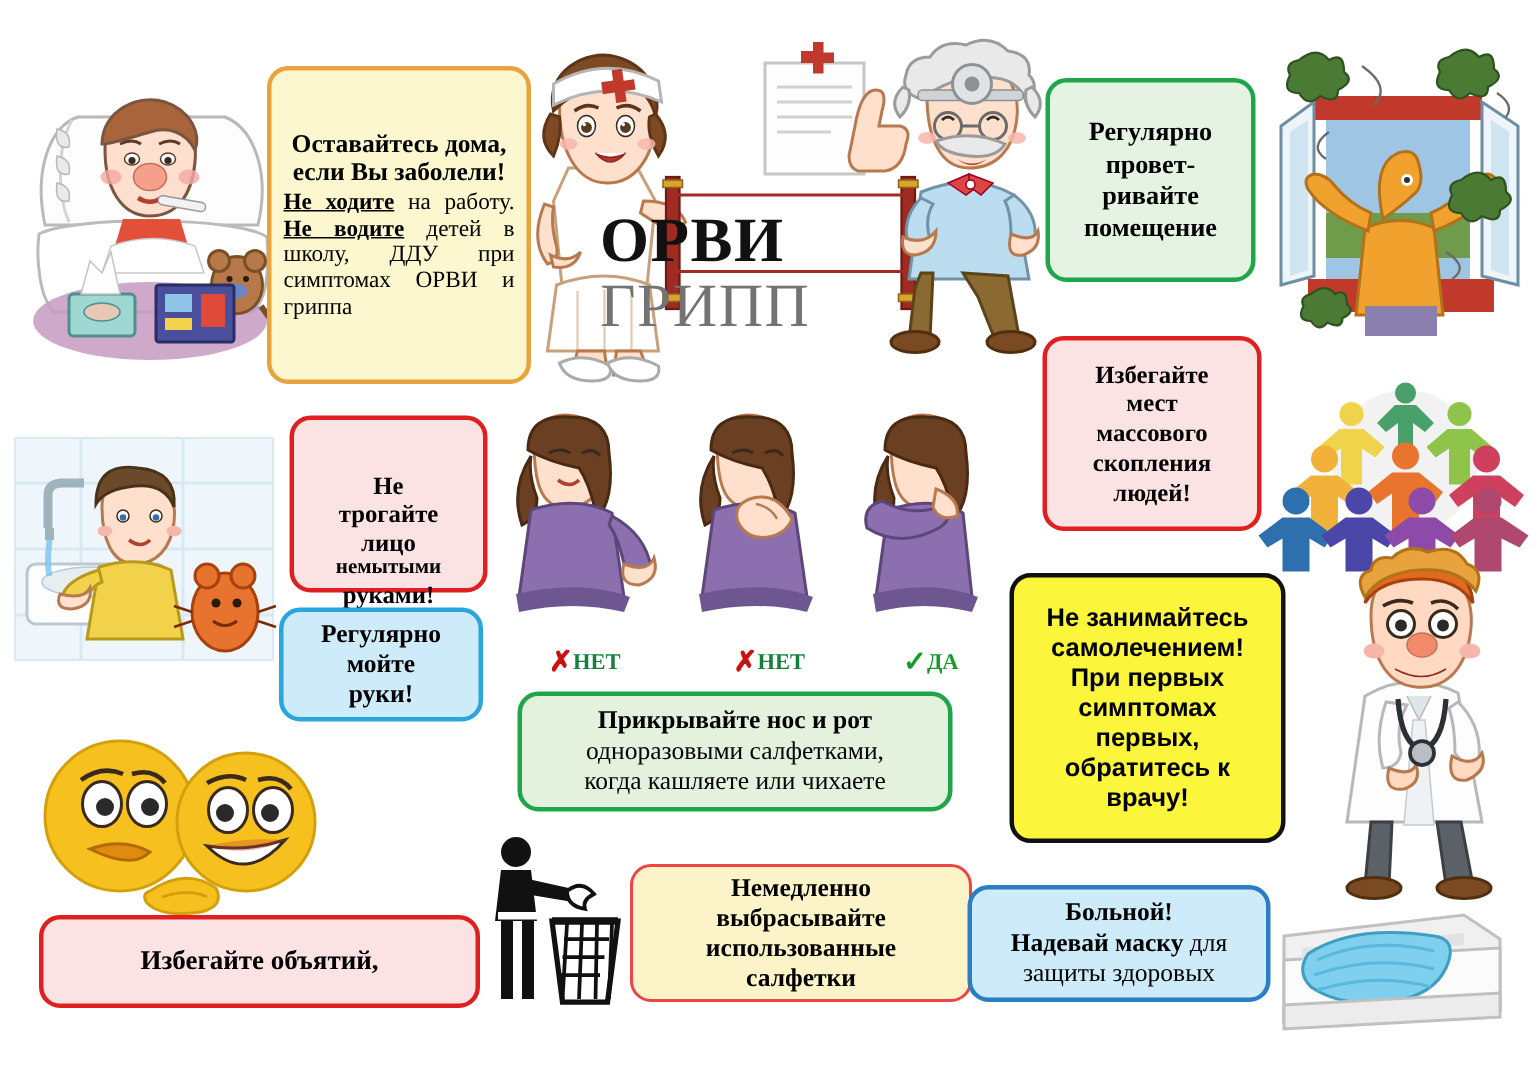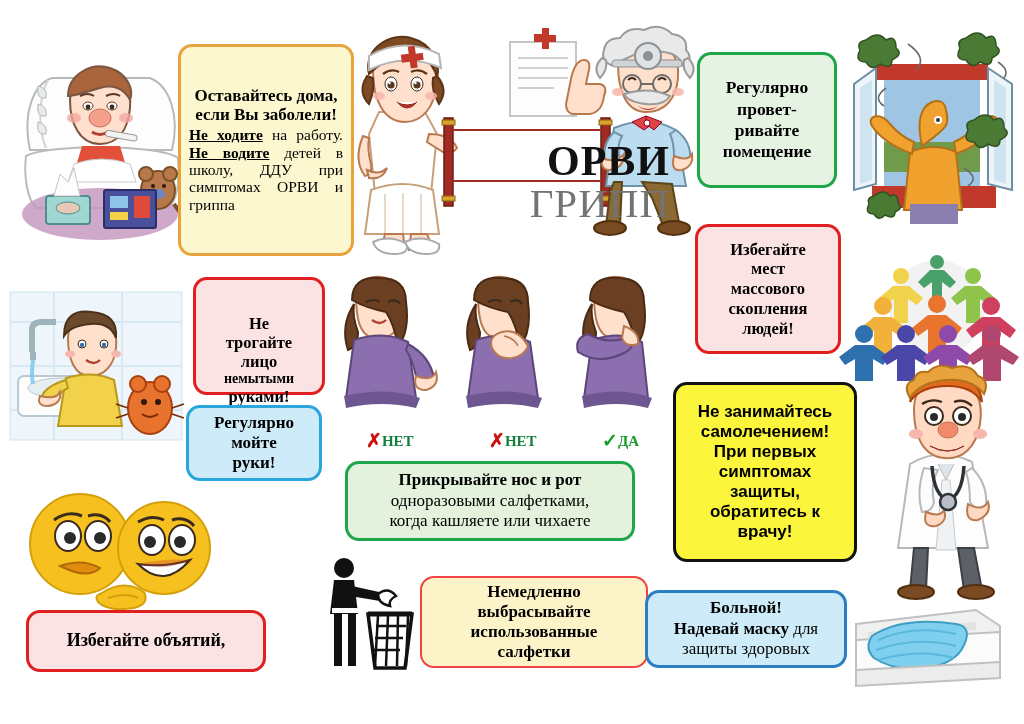--- a/index.html
+++ b/index.html
@@ -15,21 +15,21 @@
   .sans{font-family:"Liberation Sans",sans-serif;}
   .b{font-weight:bold;}
   .u{text-decoration:underline;}
   .just{text-align:justify;text-align-last:justify;}
 
   
   .art{position:absolute;z-index:10;}
   .art svg{display:block;overflow:visible;}
 
   
-  #title-wrap{position:absolute;left:400px;top:140px;width:270px;text-align:right;z-index:25;}
+  #title-wrap{position:absolute;left:400px;top:140px;width:270px;text-align:left;z-index:25;}
   #t-orvi{font-family:"Liberation Serif",serif;font-weight:bold;font-size:42px;color:#111;letter-spacing:1px;line-height:1;}
   #t-gripp{font-family:"Liberation Serif",serif;font-weight:normal;font-size:41px;color:#737373;letter-spacing:1px;line-height:1.05;}
   #t-prof{font-family:"Liberation Serif",serif;font-weight:bold;font-size:29px;color:#111;letter-spacing:0px;
           border-bottom:3px solid #111;display:inline-block;padding:2px 4px 1px 4px;margin-top:4px;}
 
   
   .ynrow{position:absolute;z-index:25;font-family:"Liberation Serif",serif;font-weight:bold;font-size:15px;}
   .ynrow .mk{font-size:19px;font-weight:bold;vertical-align:-1px;}
   .no .mk{color:#cc1111;}
   .yes .mk{color:#179b2a;}
@@ -459,35 +459,35 @@
       <div>руки!</div>
     </div>
   </div>
 
   <div class="box sans" style="left:673px;top:382px;width:184px;height:180px;background:#FBF53C;border:3px solid #111111;">
     <div class="txt b" style="font-size:17px;line-height:1.18;">
       <div>Не занимайтесь</div>
       <div>самолечением!</div>
       <div>При первых</div>
       <div>симптомах</div>
-      <div>защиты,</div>
+      <div>первых,</div>
       <div>обратитесь к</div>
       <div>врачу!</div>
     </div>
   </div>
 
   <div class="box serif" style="left:345px;top:461px;width:290px;height:80px;background:#E4F1DC;border:3px solid #1FA64A;">
     <div class="txt" style="font-size:17px;line-height:1.2;">
       <div class="b">Прикрывайте нос и рот</div>
       <div>одноразовыми салфетками,</div>
       <div>когда кашляете или чихаете</div>
     </div>
   </div>
 
-  <div class="box serif" style="left:26px;top:610px;width:240px;height:62px;background:#FCE3E3;border:3px solid #E02020;">
+  <div class="box serif" style="left:26px;top:610px;width:294px;height:62px;background:#FCE3E3;border:3px solid #E02020;">
     <div class="txt b" style="font-size:18px;line-height:1.2;">
       <div>Избегайте объятий,</div>
     </div>
   </div>
 
   <div class="box serif" style="left:420px;top:576px;width:228px;height:92px;background:#FCF3C8;border:2px solid #ef4444;">
     <div class="txt b" style="font-size:17px;line-height:1.18;">
       <div>Немедленно</div>
       <div>выбрасывайте</div>
       <div>использованные</div>

